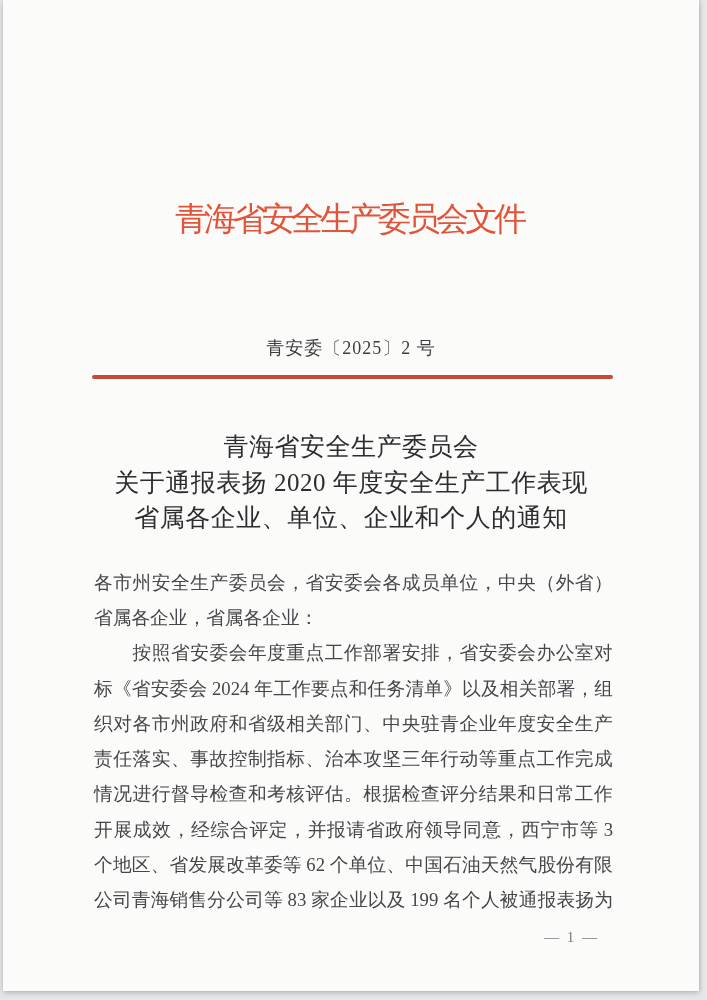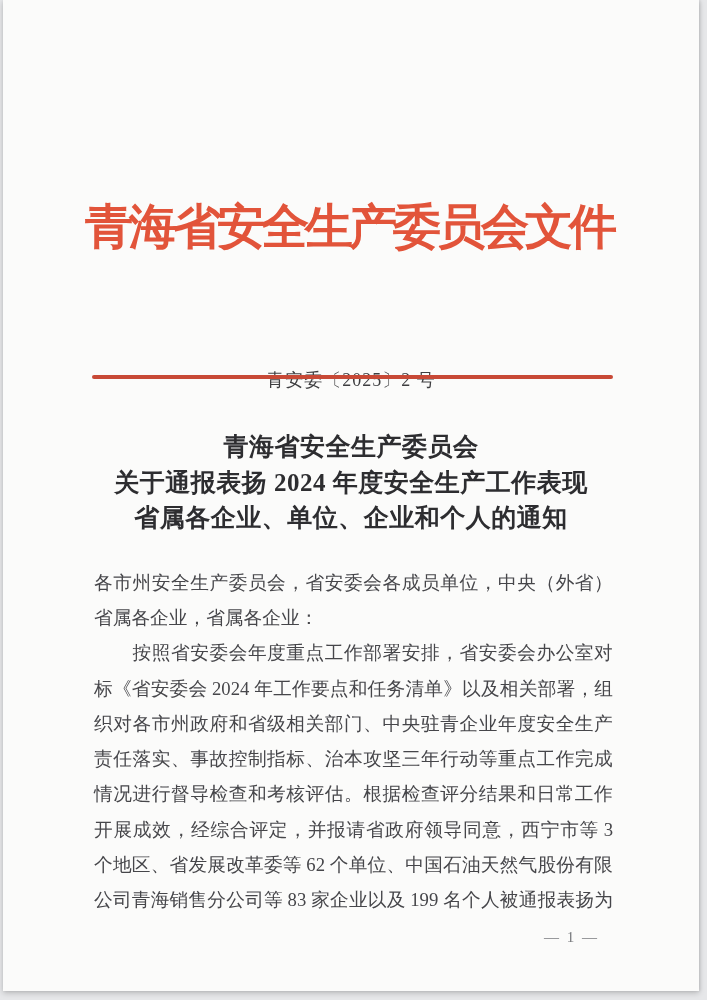--- a/index.html
+++ b/index.html
@@ -13,48 +13,47 @@
   .paper {
     position: absolute;
     left: 3px; top: 0; width: 696px; height: 991px;
     background: #fbfbfa;
     box-shadow: 0 2px 6px rgba(0,0,0,.20), 1px 0 3px rgba(0,0,0,.10);
   }
   .header-title {
     position: absolute;
     left: 0; top: 201px; width: 100%;
     text-align: center;
-    font-size: 48px;
-    font-weight: bold;
+    font-size: 33px;
+    font-weight: normal;
     letter-spacing: -4px;
     text-indent: -4px;
     line-height: 1.1;
     white-space: nowrap;
   }
   .doc-number {
     position: absolute;
     left: 0; top: 336px; width: 100%;
     text-align: center;
     font-size: 18px;
     letter-spacing: 1px;
     color: #3e3e40;
-    margin-top: 32px;
   }
   .divider {
     position: absolute;
     left: 89px; top: 375px;
     width: 521px; height: 4px;
     border-radius: 2px;
   }
   .notice-title {
     position: absolute;
     left: 0; top: 429px; width: 100%;
     text-align: center;
     font-size: 25px;
-    font-weight: bold;
+    font-weight: normal;
     line-height: 35.5px;
     color: #2d2d30;
     letter-spacing: 0.5px;
   }
   .body-text {
     position: absolute;
     left: 91px; top: 565px;
     width: 519px;
     color: #46464a;
   }
@@ -86,21 +85,21 @@
   <div class="paper">
 
     <div class="header-title" style="color: rgb(226, 84, 58);">青海省安全生产委员会文件</div>
 
     <div class="doc-number">青安委〔2025〕2 号</div>
 
     <div class="divider" style="background: rgb(200, 73, 54);"></div>
 
     <div class="notice-title">
       <div>青海省安全生产委员会</div>
-      <div>关于通报表扬 2024 年度安全生产工作表现</div>
+      <div>关于通报表扬 2020 年度安全生产工作表现</div>
       <div>省属各企业、单位、企业和个人的通知</div>
     </div>
 
     <div class="body-text">
         <div class="line j">
           <span>各</span>
           <span>市</span>
           <span>州</span>
           <span>安</span>
           <span>全</span>

